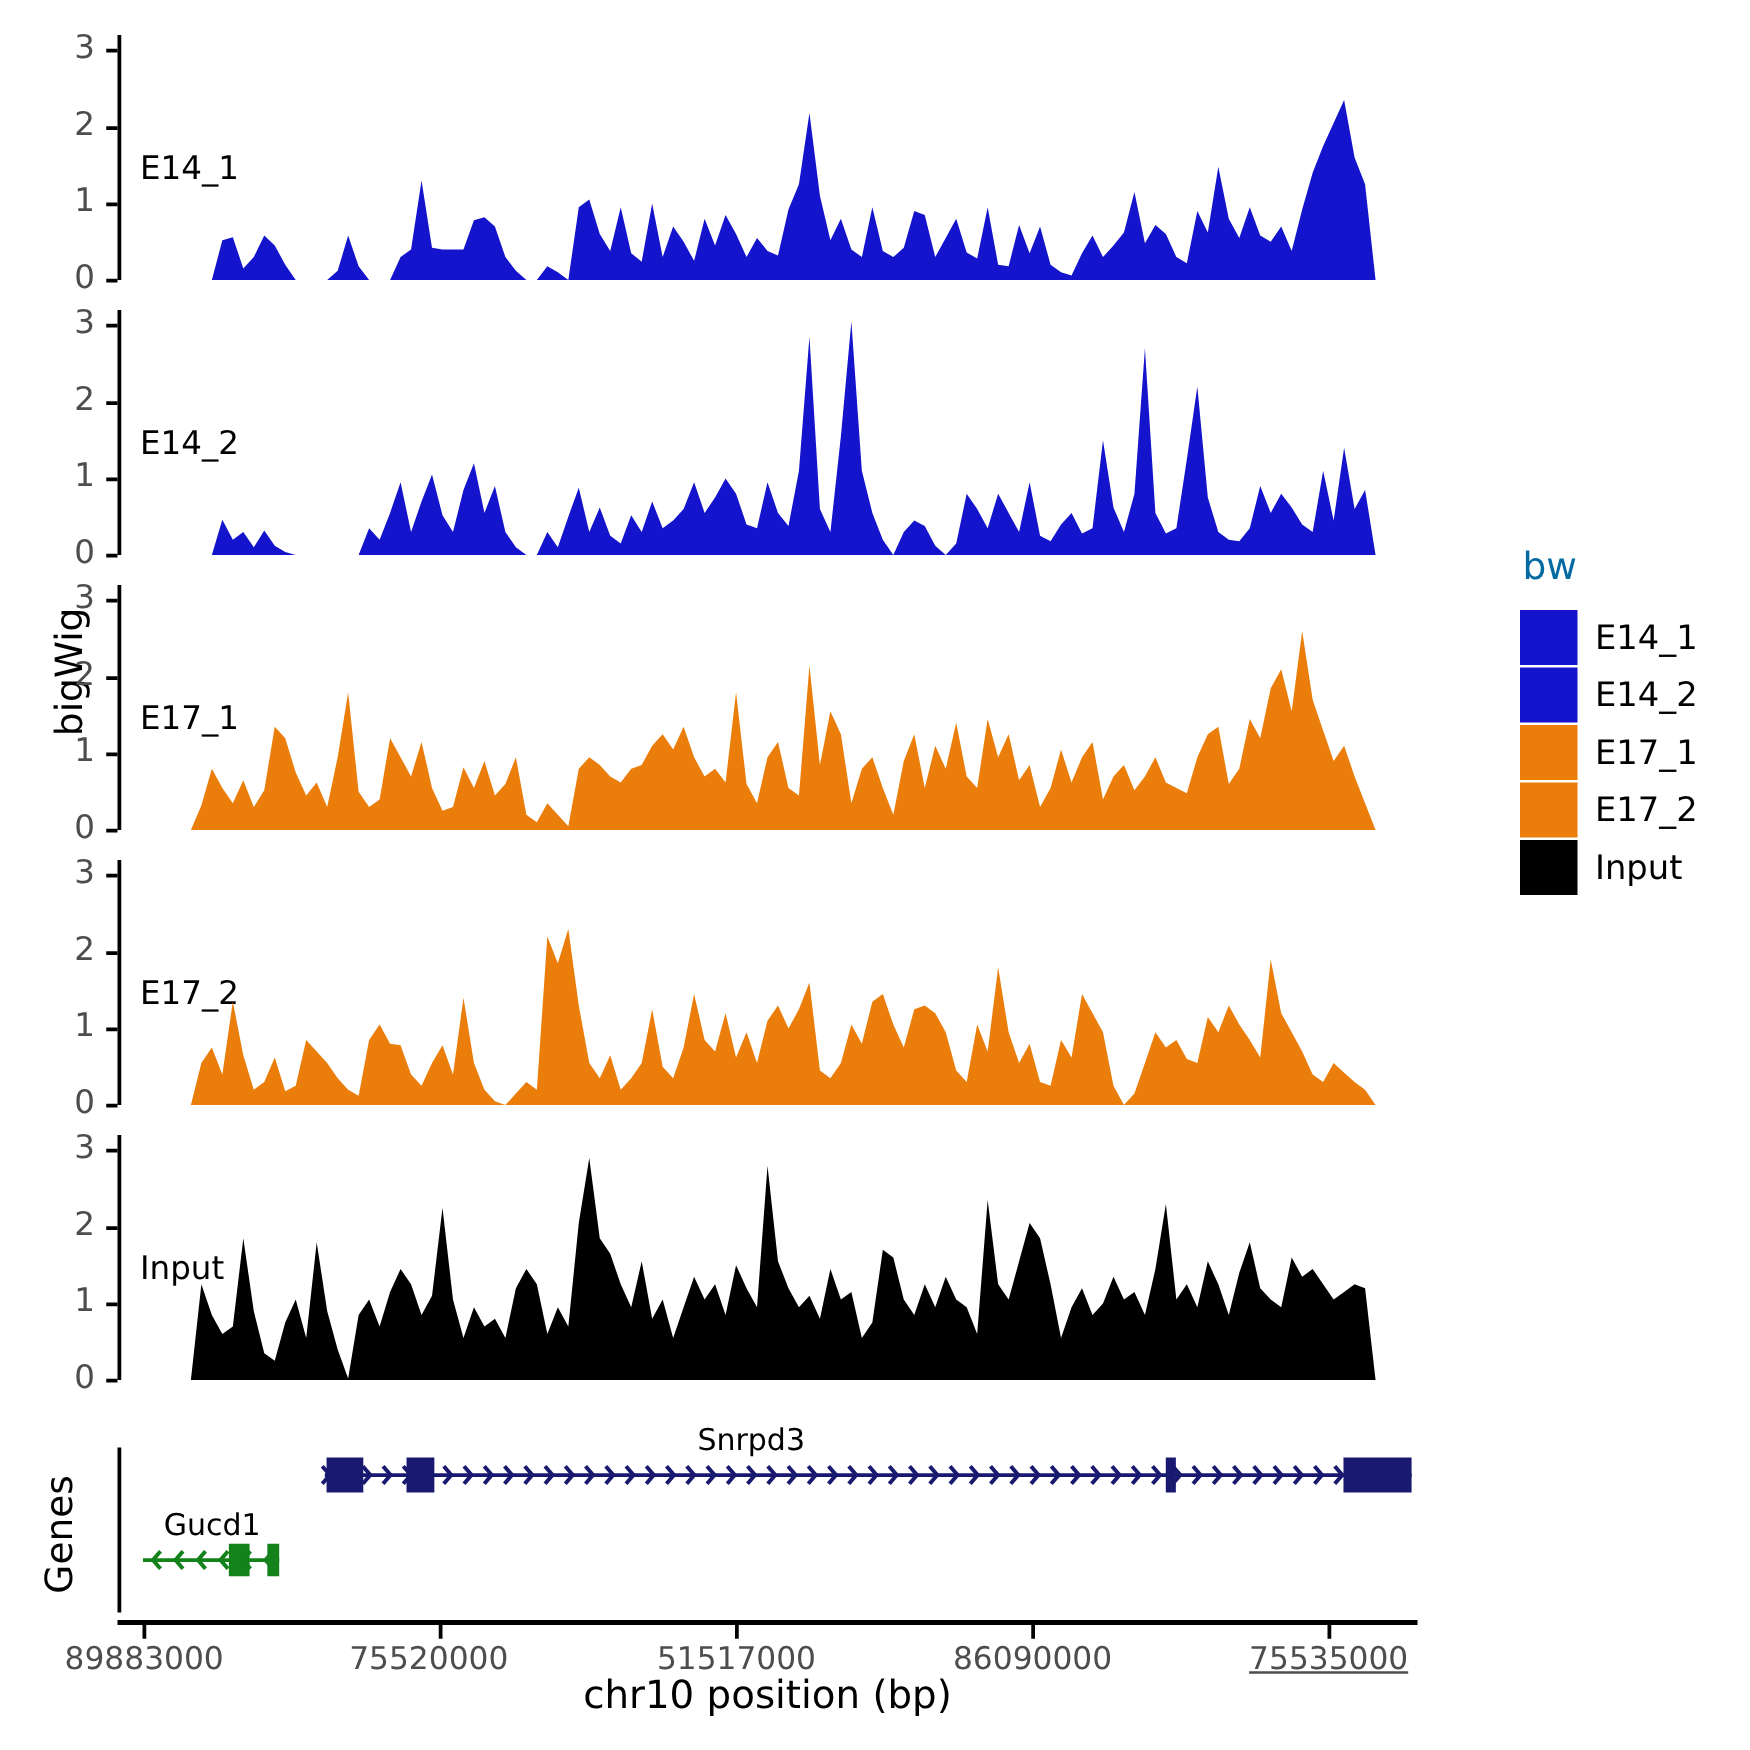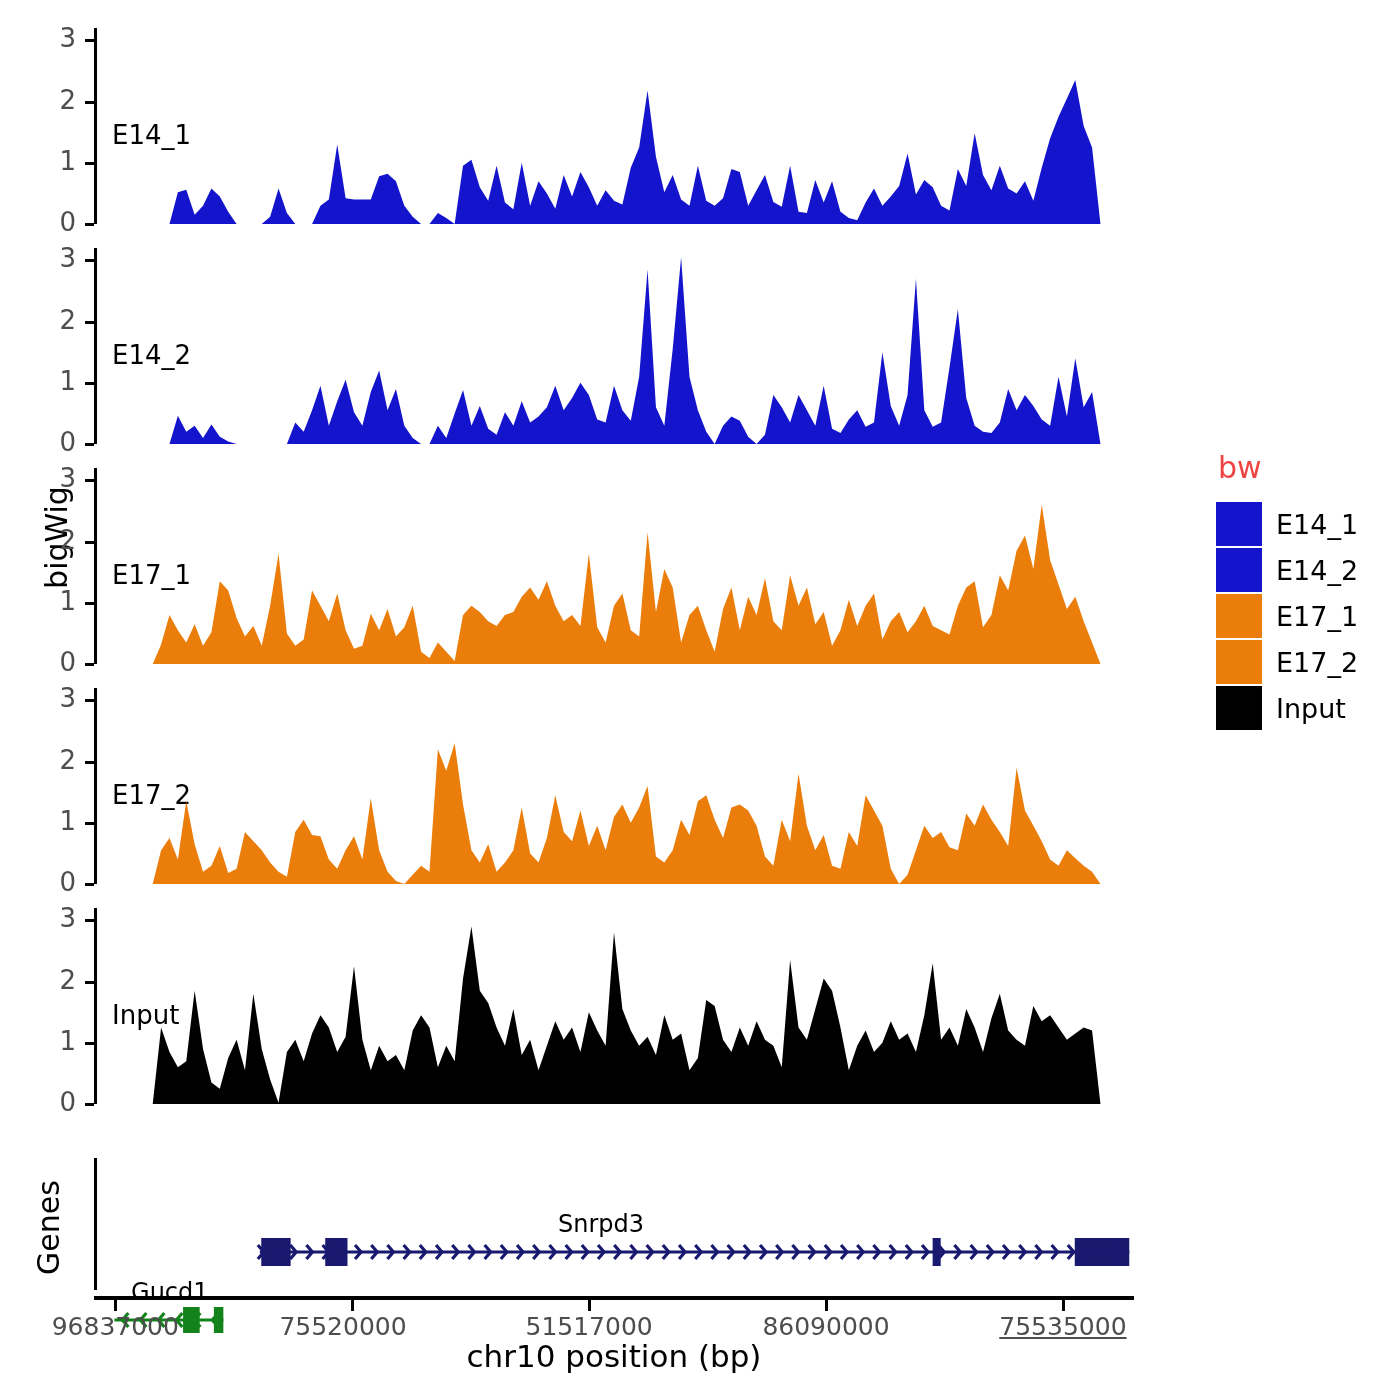--- a/index.html
+++ b/index.html
@@ -36,26 +36,26 @@
   svg.wave{display:block;}
   
   #xaxisline{position:absolute;left:94px;top:1296px;width:1040px;height:4px;background:#000;}
   .xtick{position:absolute;width:3px;height:11px;background:#000;top:1300px;}
   .xticklab{
     position:absolute;font-size:25px;color:#4d4d4d;
     width:200px;text-align:center;top:1312px;
   }
   
   #legend{position:absolute;left:1216px;top:432px;}
-  #legend-title{font-size:30px;color:#ef4444;margin:18px 0 16px 2px;}
+  #legend-title{font-size:30px;color:#0369a1;margin:4px 0 16px 2px;}
   .lg-row{display:flex;align-items:center;height:46px;}
   .lg-key{width:46px;height:44px;margin-right:14px;}
   .lg-txt{font-size:27px;color:#000;}
   
-  #genes-area{position:absolute;left:94px;top:1200px;width:1040px;height:140px;}
+  #genes-area{position:absolute;left:94px;top:1128px;width:1040px;height:140px;}
   #genes-axisline{position:absolute;left:94px;top:1158px;width:3px;height:132px;background:#000;}
 </style>
 </head>
 <body>
 
 <div id="root">
 
   <div class="axis-title" id="ylab">bigWig</div>
 
   <div class="axis-title" id="geneslab">Genes</div>
@@ -202,21 +202,21 @@
         <path d="M88.37357630979498,113 L82.37357630979498,120 L88.37357630979498,127" fill="none" stroke="#13821A" stroke-width="3.2"></path>
         <path d="M106.37357630979498,113 L100.37357630979498,120 L106.37357630979498,127" fill="none" stroke="#13821A" stroke-width="3.2"></path>
         <path d="M124.37357630979498,113 L118.37357630979498,120 L124.37357630979498,127" fill="none" stroke="#13821A" stroke-width="3.2"></path>
         <text x="75.80865603644645" y="100" fill="#000" font-size="24" font-family="DejaVu Sans, Liberation Sans, sans-serif" text-anchor="middle">Gucd1</text>
       </svg>
     </div>
 
   <div id="xaxisline"></div>
   <div id="xaxis-ticks">
       <div class="xtick" style="left: 114.321px;"></div>
-      <div class="xticklab" style="left: 15.3212px;">96837000</div>
+      <div class="xticklab" style="left: 15.3212px;">89883000</div>
       <div class="xtick" style="left: 351.223px;"></div>
       <div class="xticklab" style="left: 243px;">75520000</div>
       <div class="xtick" style="left: 588.125px;"></div>
       <div class="xticklab" style="left: 489.125px;">51517000</div>
       <div class="xtick" style="left: 825.027px;"></div>
       <div class="xticklab" style="left: 726.027px;">86090000</div>
       <div class="xtick" style="left: 1061.93px;"></div>
       <div class="xticklab" style="left: 962.929px; text-decoration: underline;">75535000</div>
     </div>
 

